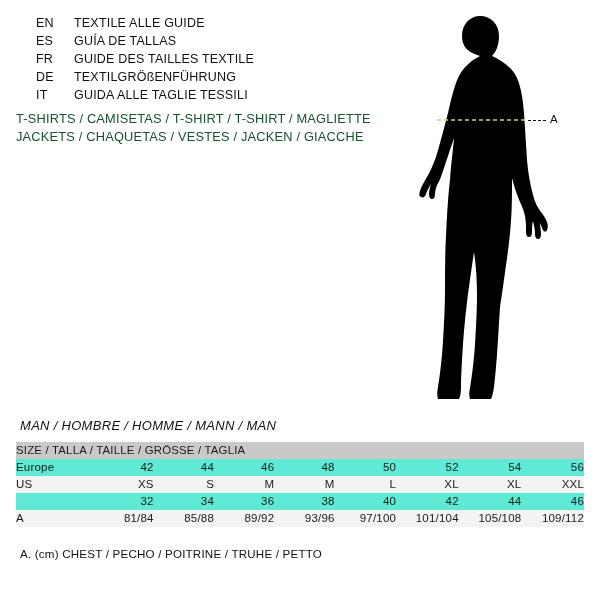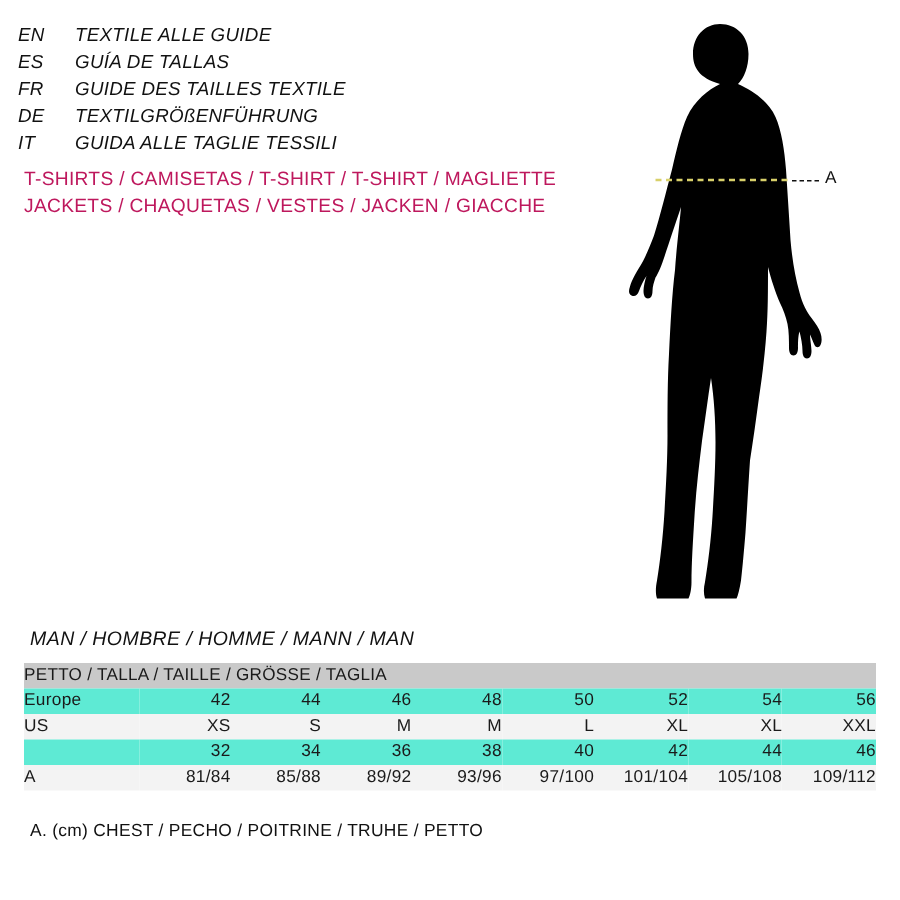--- a/index.html
+++ b/index.html
@@ -17,24 +17,23 @@
   }
   .page {
     position: relative;
     width: 600px;
     height: 600px;
   }
 
   
   .lang-block {
     position: absolute;
-    left: 12px;
+    left: 36px;
     top: 16px;
     width: 370px;
-    font-style: italic;
   }
   .lang-row {
     display: flex;
     align-items: baseline;
     height: 18px;
     font-size: 12.5px;
     letter-spacing: 0.2px;
   }
   .lang-code {
     width: 38px;
@@ -49,21 +48,21 @@
   .category-block {
     position: absolute;
     left: 16px;
     top: 110px;
     width: 420px;
   }
   .category-line {
     font-size: 12.8px;
     letter-spacing: 0.2px;
     line-height: 18px;
-    color: #be185d;
+    color: #14532d;
     white-space: nowrap;
   }
 
   
   .figure-wrap {
     position: absolute;
     left: 400px;
     top: 10px;
     width: 190px;
     height: 395px;
@@ -244,21 +243,21 @@
     </svg>
     <div class="dash-lead"></div>
     <div class="measure-label">A</div>
   </div>
 
   <div class="man-title">MAN / HOMBRE / HOMME / MANN / MAN</div>
 
   <table class="size-table">
     <tbody>
       <tr class="row-head">
-        <td class="label-col" colspan="9">PETTO / TALLA / TAILLE / GRÖSSE / TAGLIA</td>
+        <td class="label-col" colspan="9">SIZE / TALLA / TAILLE / GRÖSSE / TAGLIA</td>
       </tr>
 
       <tr class="row-alt">
         <td class="label-col">Europe</td>
         <td class="val">42</td>
         <td class="val">44</td>
         <td class="val">46</td>
         <td class="val">48</td>
         <td class="val">50</td>
         <td class="val">52</td>

